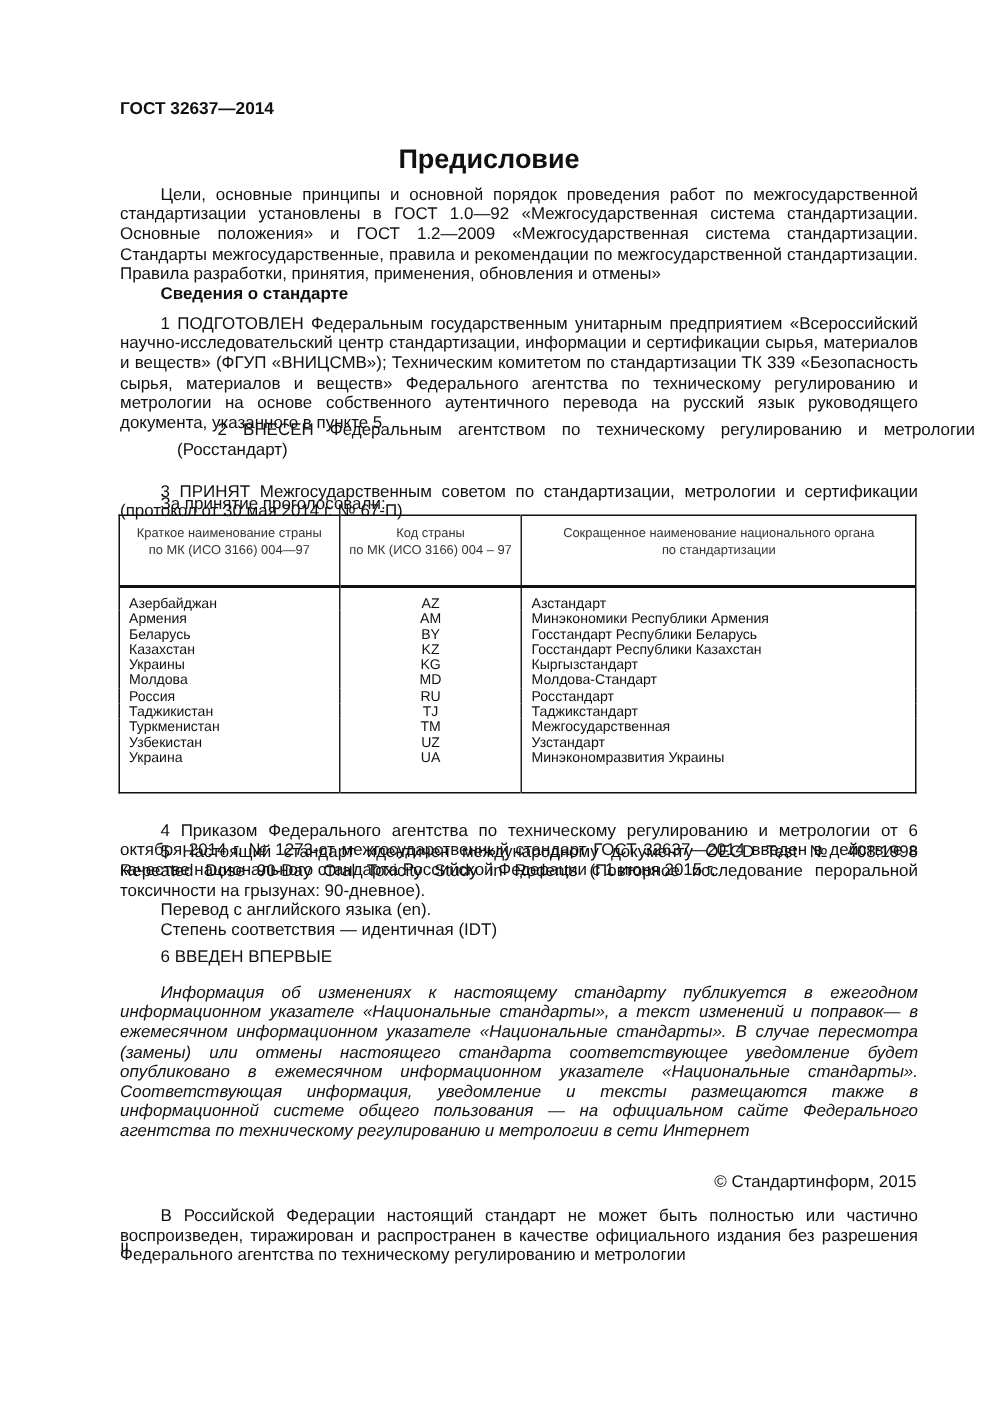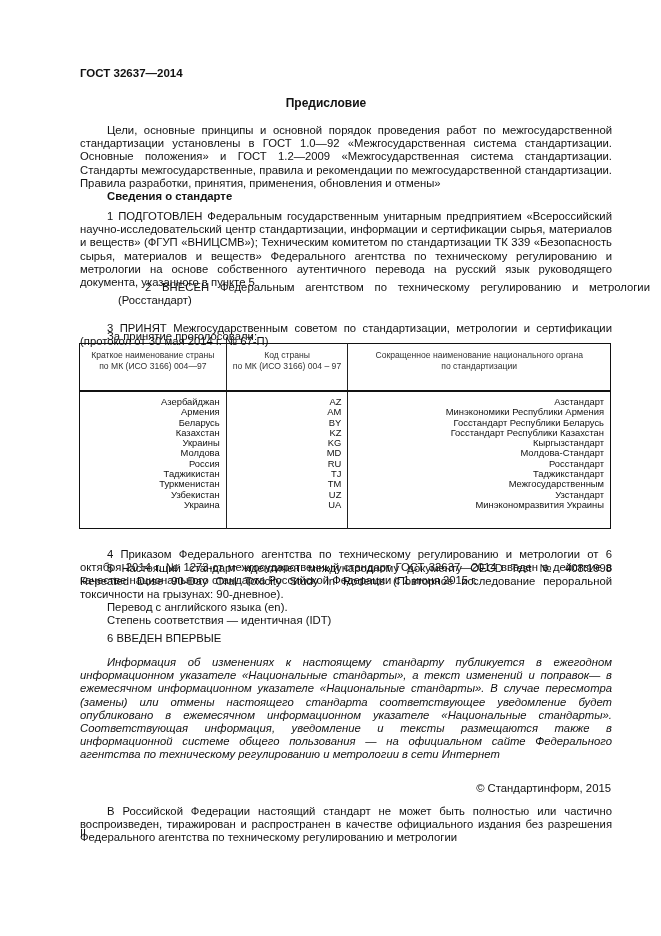--- a/index.html
+++ b/index.html
@@ -1,36 +1,36 @@
 <!DOCTYPE html>
 <html><head>
 <meta charset="utf-8">
 <style>
   html, body { margin: 0; padding: 0; background: #ffffff; }
   body { width: 661px; height: 936px; position: relative; overflow: hidden;
          font-family: "Liberation Sans", sans-serif; color: #111; }
   .page { position: absolute; left: 0; top: 0; width: 661px; height: 936px; border-radius: 23px; }
   .doc-code { position: absolute; left: 80px; top: 67px; font-size: 11.5px; font-weight: bold; }
   .title { position: absolute; left: 0; width: 652px; top: 96px; text-align: center;
-           font-size: 12px; font-weight: bold; }
+           font-size: 18px; font-weight: bold; }
   .para { position: absolute; left: 80px; width: 532px; font-size: 11.3px; line-height: 13.2px;
           text-align: justify; text-indent: 27px; margin: 0; }
   .heading { position: absolute; left: 107px; font-size: 11.3px; font-weight: bold; }
   .plain { position: absolute; left: 107px; font-size: 11.3px; line-height: 13.2px; }
   .italic { font-style: italic; }
   .copyright { position: absolute; right: 50px; top: 782px; font-size: 11.3px; }
   .page-num { position: absolute; left: 80px; top: 827px; font-size: 11px; }
 
   table.vote { position: absolute; left: 79px; top: 343px; width: 532px;
                border-collapse: collapse; border: 1.5px solid #111; font-size: 8.6px; }
   table.vote th { font-weight: normal; color: #333; text-align: center; line-height: 11px;
                   padding: 6px 4px 18px; border-left: 1px solid #222; border-bottom: 2px solid #111; }
   table.vote th:first-child { border-left: none; }
   table.vote td { font-size: 9.4px; line-height: 10.3px; padding: 0 6px; border-left: 1px solid #222;
-                  white-space: nowrap; text-align: right; }
+                  white-space: nowrap; }
   table.vote td:first-child { border-left: none; }
   table.vote tr.first td { padding-top: 5px; }
   table.vote tr.last td { padding-bottom: 18px; }
   col.c1 { width: 147px; } col.c2 { width: 122px; } col.c3 { width: 263px; }
   td.code { text-align: center; margin-top: 20px; }
 </style>
 </head>
 <body>
 
 <div class="page">
@@ -106,21 +106,21 @@
           <td>Росстандарт</td>
         </tr>
         <tr>
           <td>Таджикистан</td>
           <td class="code">TJ</td>
           <td>Таджикстандарт</td>
         </tr>
         <tr>
           <td>Туркменистан</td>
           <td class="code">TM</td>
-          <td>Межгосударственным</td>
+          <td>Межгосударственная</td>
         </tr>
         <tr>
           <td>Узбекистан</td>
           <td class="code">UZ</td>
           <td>Узстандарт</td>
         </tr>
         <tr class="last">
           <td>Украина</td>
           <td class="code">UA</td>
           <td>Минэкономразвития Украины</td>

